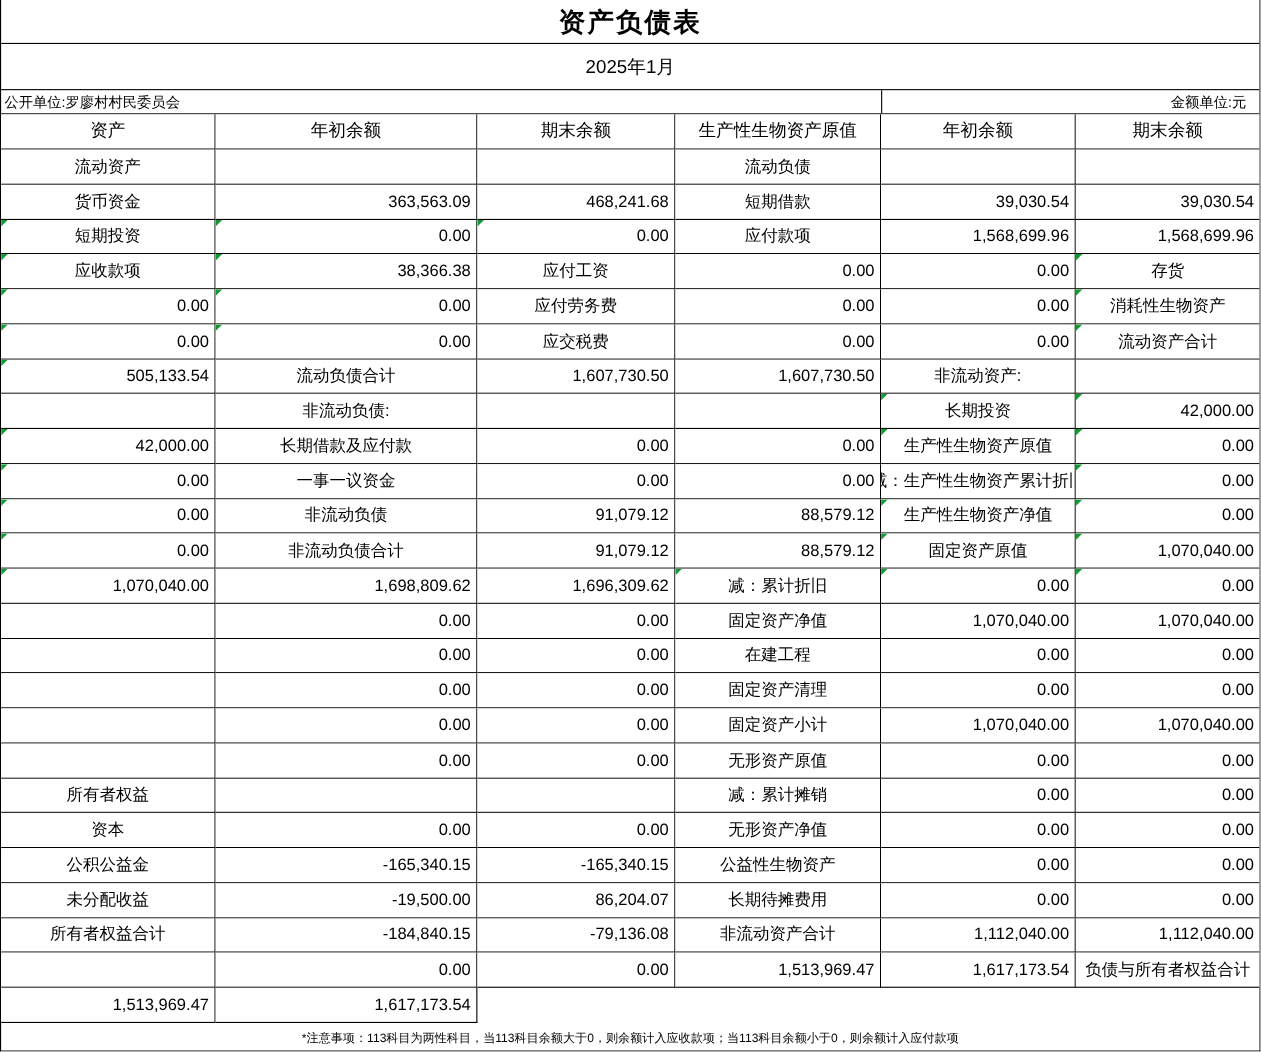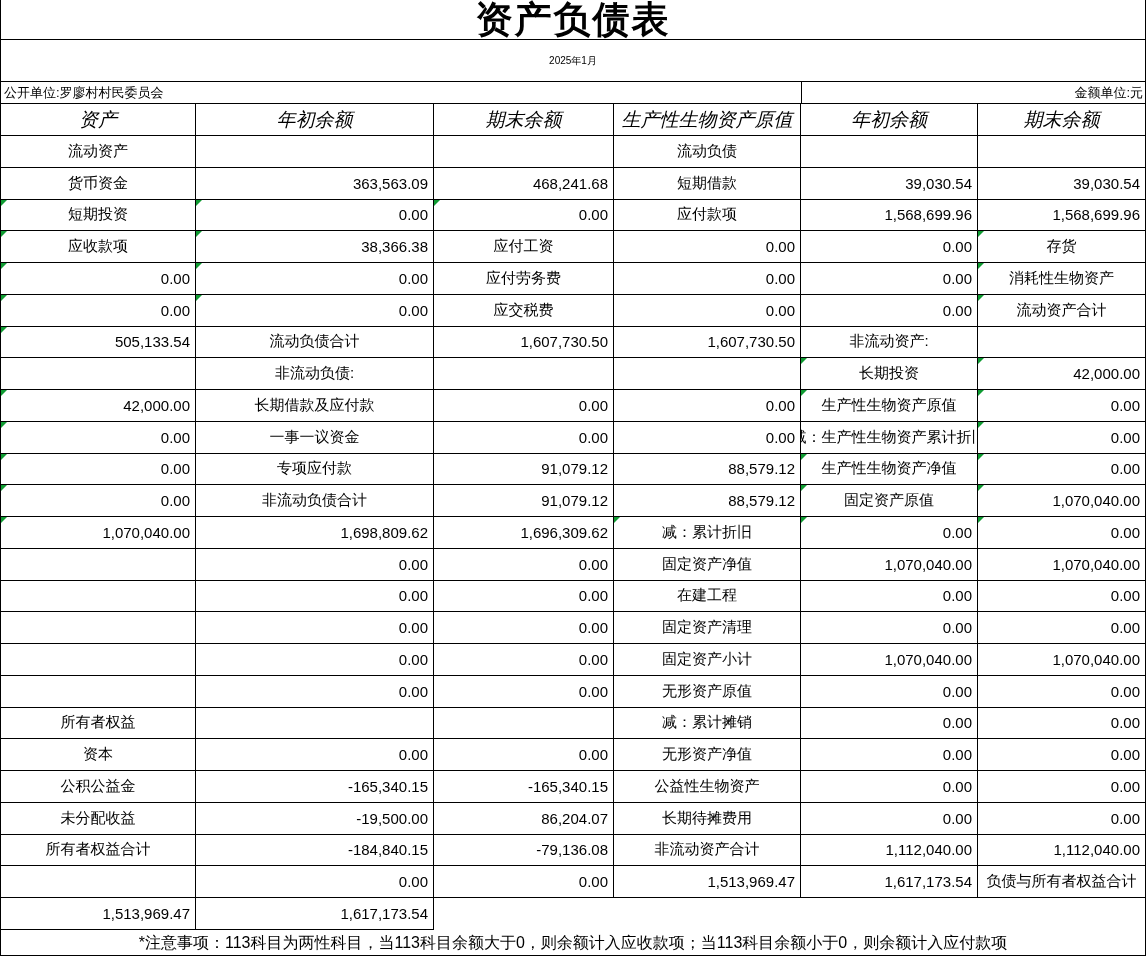--- a/index.html
+++ b/index.html
@@ -7,63 +7,63 @@
   .sheet{
     width:1146px;height:956px;
     background:#fff;color:#000;
     font-family:"Liberation Sans",sans-serif;
     border:1px solid #000;border-top:none;
     position:relative;overflow:hidden;
   }
   .title-row{
     height:40px;border-bottom:1px solid #000;
     display:flex;align-items:center;justify-content:center;
-    font-size:37px;font-weight:700;letter-spacing:2px;
+    font-size:24px;font-weight:700;letter-spacing:2px;
   }
   .subtitle-row{
     height:42px;border-bottom:1px solid #000;
     display:flex;align-items:center;justify-content:center;
-    font-size:10px;
+    font-size:17px;
   }
   .unit-row{
     height:21px;display:flex;font-size:13px;
   }
   .unit-left{
     width:801px;border-right:1px solid #000;
     display:flex;align-items:center;padding-left:3px;
     white-space:nowrap;overflow:hidden;
   }
   .unit-right{
     flex:1;display:flex;align-items:center;justify-content:flex-end;
-    padding-right:2px;white-space:nowrap;
+    padding-right:12px;white-space:nowrap;
   }
   #grid{
     display:grid;
     grid-template-columns:195px 238px 180px 187px 177px 167px;
     grid-template-rows:32px repeat(25,31.76px);
     border-top:1px solid #000;
   }
   .cell{
     border-right:1px solid #000;border-bottom:1px solid #000;
     position:relative;display:flex;align-items:center;
     overflow:hidden;white-space:nowrap;font-size:15px;
     background:#fff;
   }
   #grid .cell:nth-child(6n){border-right:none;}
   .label{justify-content:center;}
   .value{justify-content:flex-end;padding-right:5px;}
-  .header{font-size:19px;font-style:italic;}
+  .header{font-size:16px;}
   .tri{
     position:absolute;top:0;left:0;width:0;height:0;
     border-top:6px solid var(--tri-color,#0f9b32);
     border-right:6px solid transparent;
   }
   .note-row{
     height:27px;display:flex;align-items:center;justify-content:center;
-    font-size:16px;white-space:nowrap;overflow:hidden;
+    font-size:11px;white-space:nowrap;overflow:hidden;
   }
 </style>
 </head>
 <body>
 
 <div class="sheet">
   <div class="title-row">资产负债表</div>
   <div class="subtitle-row">2025年1月</div>
   <div class="unit-row">
     <div class="unit-left">公开单位:罗廖村村民委员会</div>
@@ -130,21 +130,21 @@
       <div class="cell value">0.00</div>
       <div class="cell label">生产性生物资产原值<span class="tri"></span></div>
       <div class="cell value">0.00<span class="tri"></span></div>
       <div class="cell value">0.00<span class="tri"></span></div>
       <div class="cell label">一事一议资金</div>
       <div class="cell value">0.00</div>
       <div class="cell value">0.00</div>
       <div class="cell label">减：生产性生物资产累计折旧</div>
       <div class="cell value">0.00<span class="tri"></span></div>
       <div class="cell value">0.00<span class="tri"></span></div>
-      <div class="cell label">专项应付款</div>
+      <div class="cell label">非流动负债</div>
       <div class="cell value">91,079.12</div>
       <div class="cell value">88,579.12</div>
       <div class="cell label">生产性生物资产净值<span class="tri"></span></div>
       <div class="cell value">0.00<span class="tri"></span></div>
       <div class="cell value">0.00<span class="tri"></span></div>
       <div class="cell label">非流动负债合计</div>
       <div class="cell value">91,079.12</div>
       <div class="cell value">88,579.12</div>
       <div class="cell label">固定资产原值<span class="tri"></span></div>
       <div class="cell value">1,070,040.00<span class="tri"></span></div>

